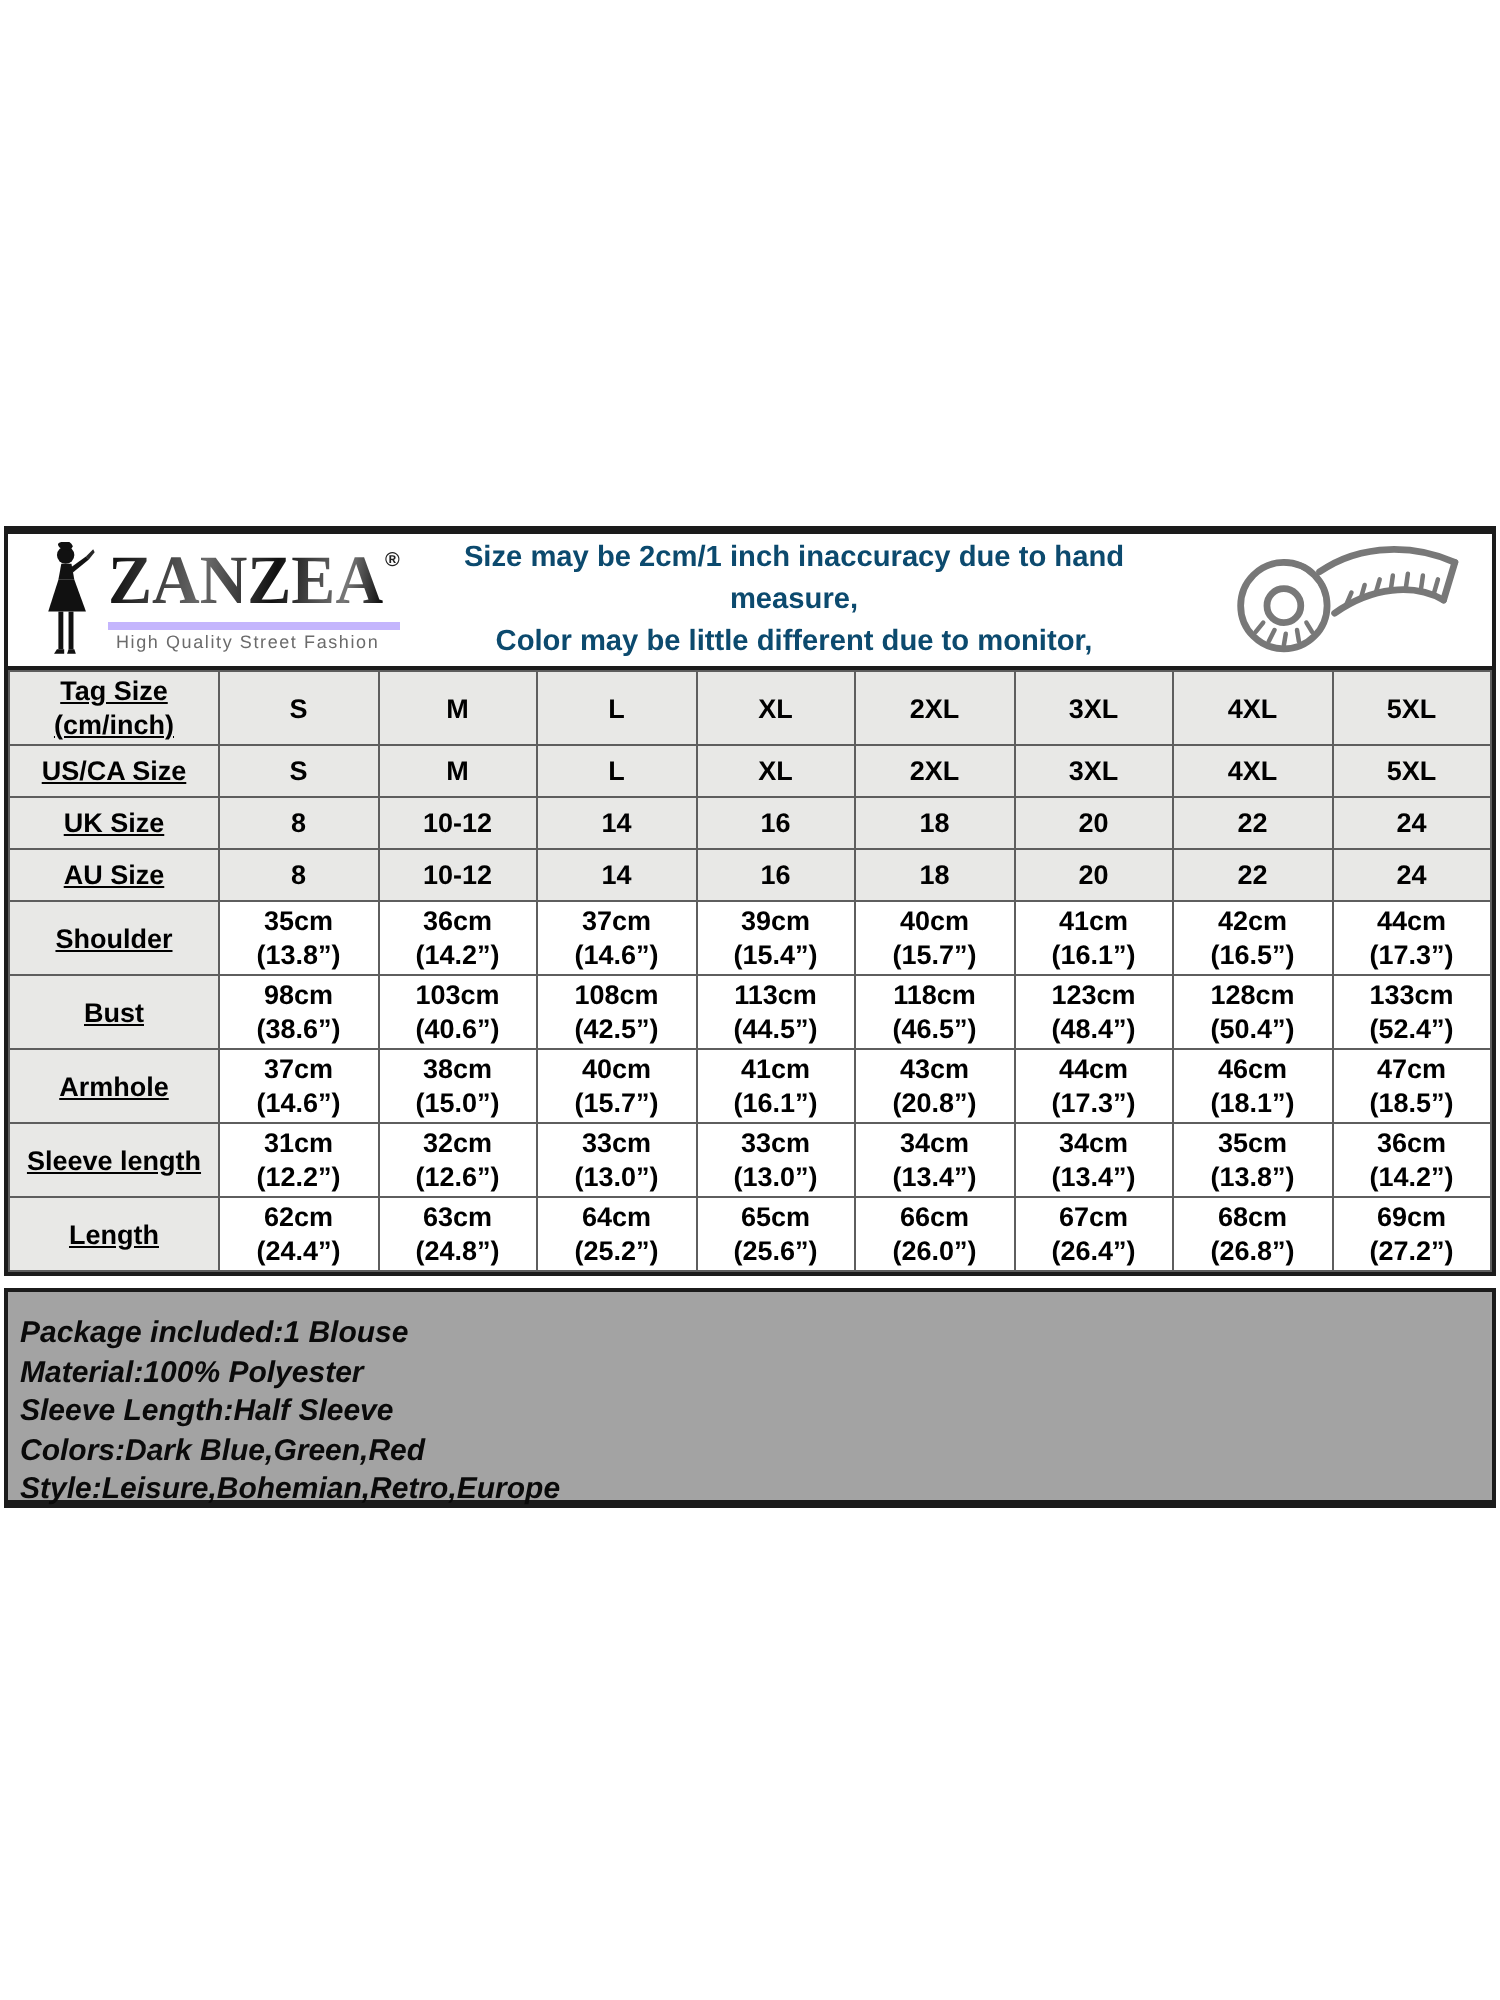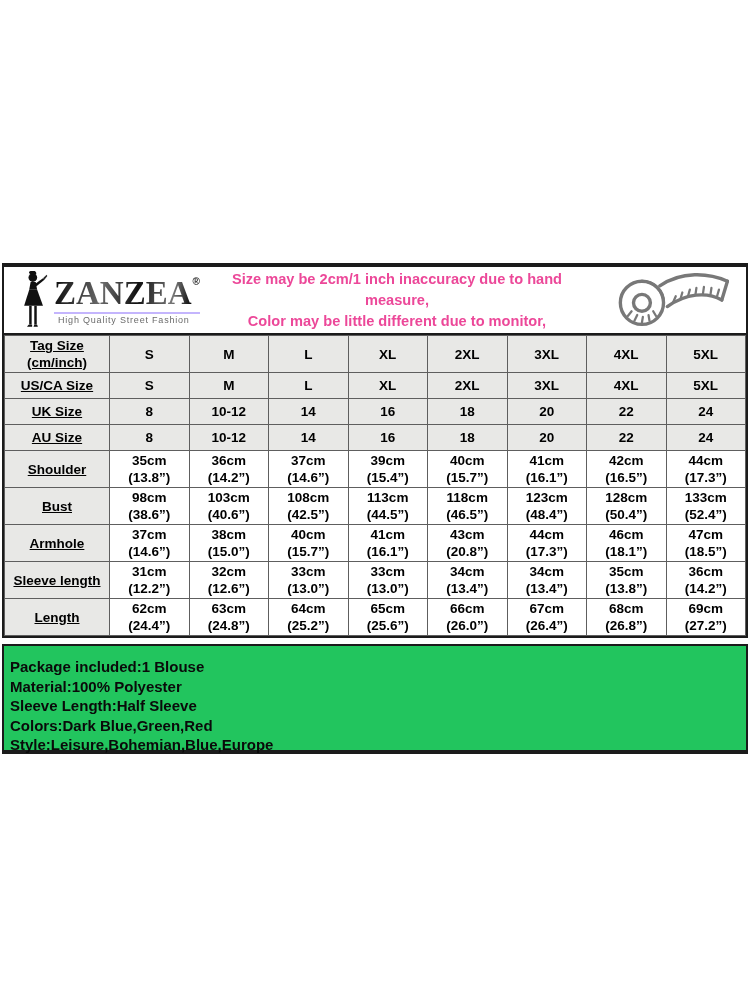--- a/index.html
+++ b/index.html
@@ -64,31 +64,31 @@
     color: #222;
     margin-left: 1px;
     margin-top: 1px;
   }
   .brand-tagline {
     font-size: 9px;
     color: #6b6b6b;
     letter-spacing: 0.8px;
     margin-top: 3px;
     padding-left: 4px;
-    border-top: 2px solid #c4b5fd;
+    border-top: 4px solid #c4b5fd;
     padding-top: 2px;
     white-space: nowrap;
   }
   .disclaimer {
     flex: 1 1 auto;
     text-align: center;
     font-weight: bold;
     font-size: 14.6px;
     line-height: 21px;
-    color: #ec4899;
+    color: #0c4a6e;
     padding-right: 6px;
   }
   .tape-block {
     flex: 0 0 auto;
     width: 148px;
     display: flex;
     justify-content: center;
     align-items: center;
   }
   .tape-svg { width: 128px; height: 62px; }
@@ -121,22 +121,23 @@
   
   .info-box {
     position: absolute;
     top: 629px;
     left: 2px;
     width: 746px;
     height: 110px;
     border: 2px solid #1b1b1b;
     border-bottom-width: 4px;
     box-sizing: border-box;
-    background: #22c55e;
+    background: #a3a3a3;
     padding: 11px 8px 0 6px;
+    font-style: italic;
   }
   .info-line {
     font-size: 15px;
     font-weight: 700;
     line-height: 19.5px;
     color: #0a0a0a;
     white-space: nowrap;
   }
 </style>
 </head>
@@ -364,16 +365,16 @@
           </tr>
         </tbody>
     </table>
   </div>
 
   <div class="info-box">
     <div class="info-line">Package included:1 Blouse</div>
     <div class="info-line">Material:100% Polyester</div>
     <div class="info-line">Sleeve Length:Half Sleeve</div>
     <div class="info-line">Colors:Dark Blue,Green,Red</div>
-    <div class="info-line">Style:Leisure,Bohemian,Blue,Europe</div>
+    <div class="info-line">Style:Leisure,Bohemian,Retro,Europe</div>
   </div>
 
 </div>
 
 </body></html>

